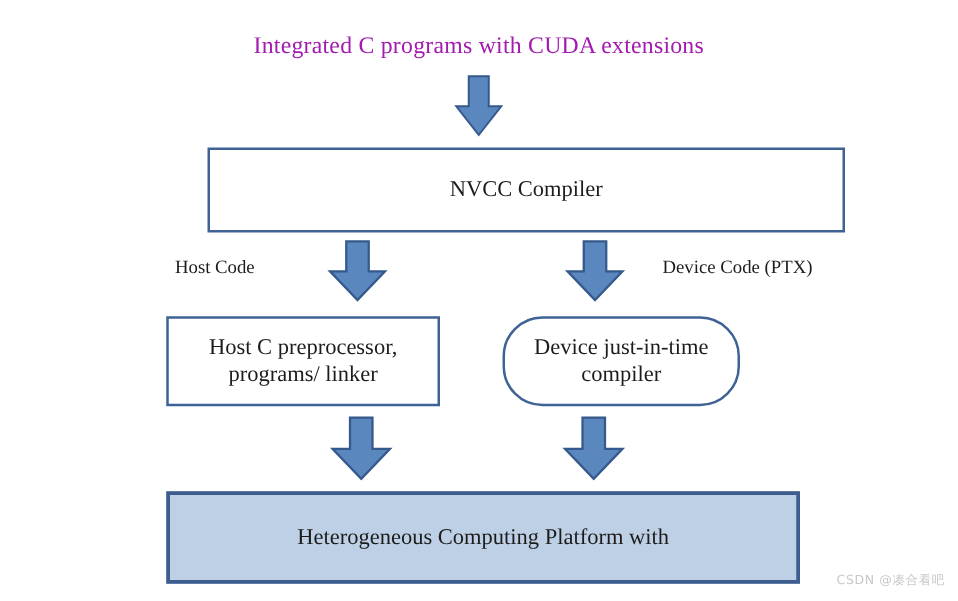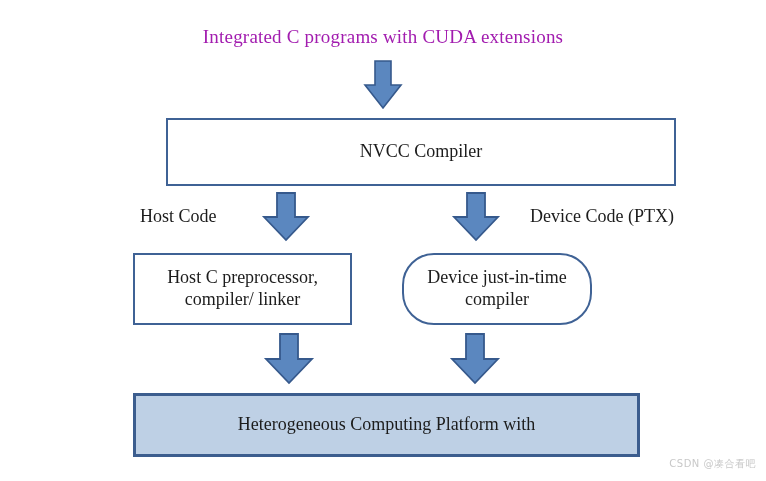--- a/index.html
+++ b/index.html
@@ -66,32 +66,32 @@
     left: 402px;
     top: 253px;
     width: 190px;
     height: 72px;
     border-radius: 32px;
   }
   #box-platform {
     left: 133px;
     top: 393px;
     width: 507px;
-    height: 64px;
+    height: 74px;
     align-items: center;
   }
   .box-text {
     display: block;
     padding: 0 6px;
   }
 
   
   .branch-label {
     position: absolute;
-    font-size: 18px;
+    font-size: 15px;
     color: #1c1c1c;
     white-space: nowrap;
     font-family: Liberation Serif, serif;
   }
   #label-host-code {
     left: 140px;
     top: 206px;
   }
   #label-device-code {
     left: 530px;
@@ -155,21 +155,21 @@
 
   <div class="arrow" id="arrow-nvcc-to-device">
     <svg width="50" height="50" viewBox="0 0 50 50">
       <polygon points="16,1 34,1 34,25 47,25 25,48 3,25 16,25" fill="#5b87bf" stroke="#36598c" stroke-width="1.8" stroke-linejoin="miter"></polygon>
     </svg>
   </div>
 
   <div class="box" id="box-host">
     <span class="box-text">
       <span>Host C preprocessor,</span><br>
-      <span>compiler/ linker</span>
+      <span>programs/ linker</span>
     </span>
   </div>
 
   <div class="box" id="box-device">
     <span class="box-text">Device just-in-time compiler</span>
   </div>
 
   <div class="arrow" id="arrow-host-to-platform">
     <svg width="52" height="52" viewBox="0 0 52 52">
       <polygon points="17,1 35,1 35,26 49,26 26,50 3,26 17,26" fill="#5b87bf" stroke="#36598c" stroke-width="1.8" stroke-linejoin="miter"></polygon>

